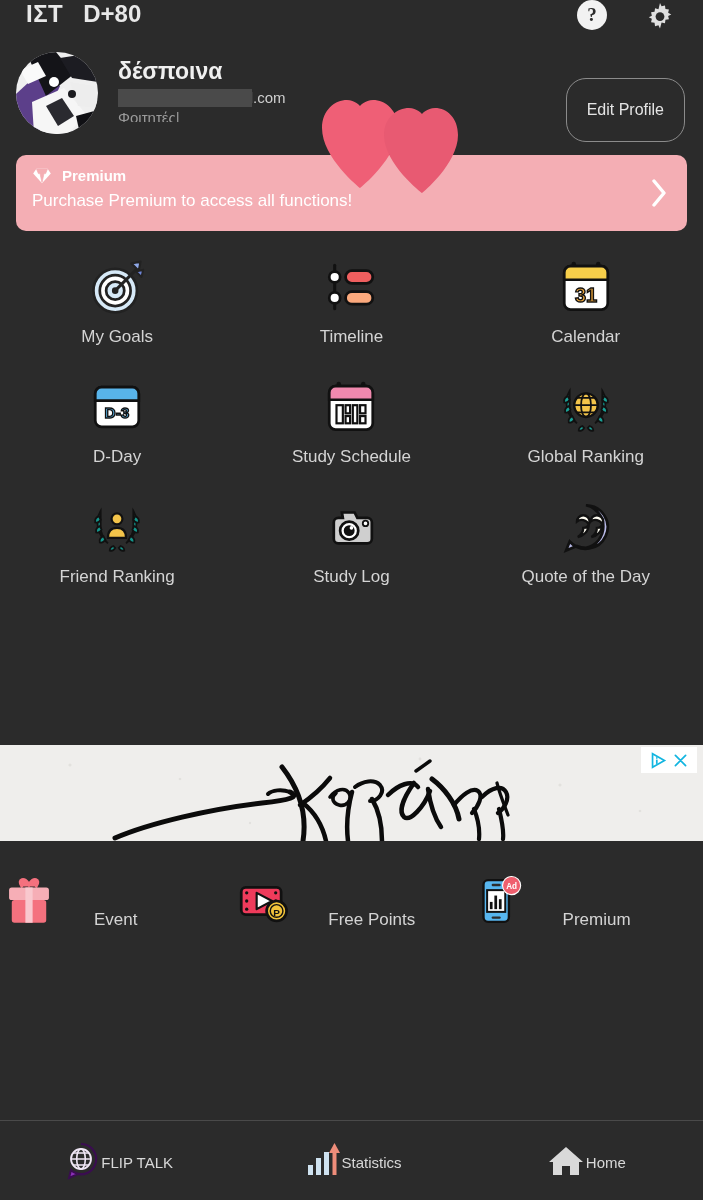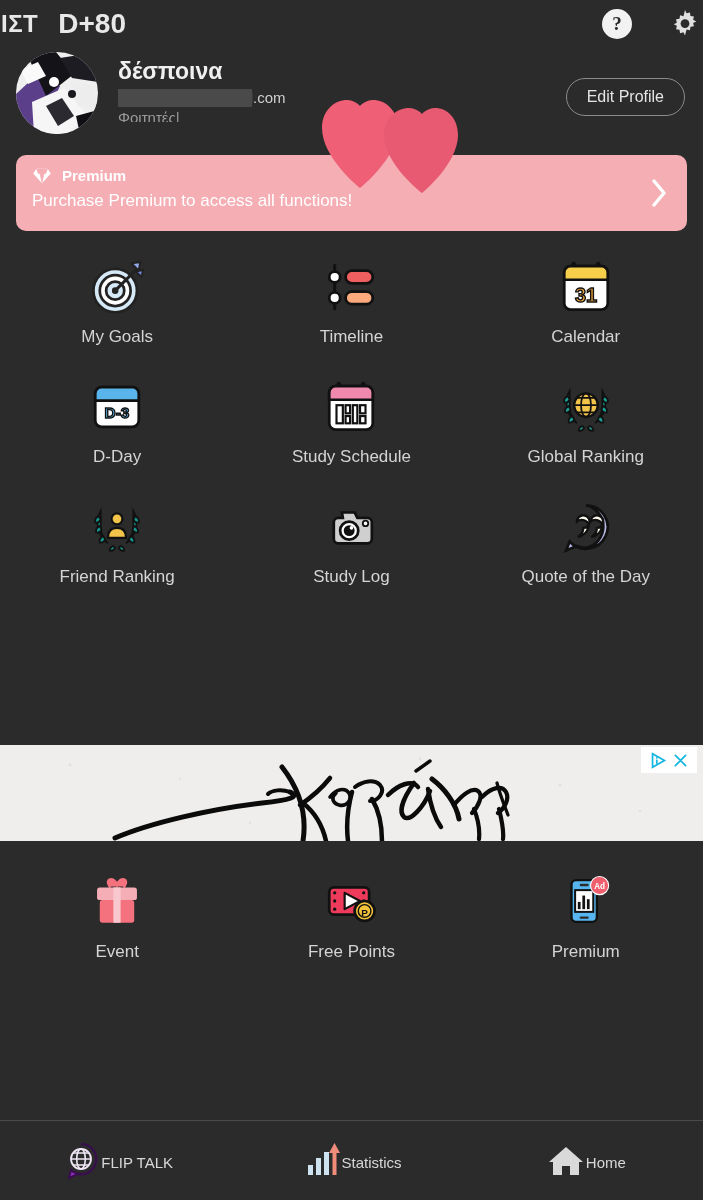--- a/index.html
+++ b/index.html
@@ -7,27 +7,27 @@
     width: 703px; height: 1200px;
     background: #2b2b2b;
     font-family: "Liberation Sans", sans-serif;
     overflow: hidden;
   }
   .app { position: relative; width: 703px; height: 1200px; background: #2b2b2b; }
 
   
   .topbar {
     position: absolute; top: 0; left: 0; width: 703px; height: 48px;
-    display: flex; align-items: center; padding: 0 1px;
+    display: flex; align-items: flex-start; padding: 0 26px;
   }
   .topbar-title {
     color: #e8e8e8; font-size: 24px; font-weight: bold; letter-spacing: 0.5px;
   }
   .topbar-dday {
-    color: #e8e8e8; font-size: 28px; font-weight: bold; margin-left: 20px;
+    color: #e8e8e8; font-size: 24px; font-weight: bold; margin-left: 20px;
   }
   .topbar-spacer { flex: 1; }
   .help-icon {
     width: 30px; height: 30px; border-radius: 50%; background: #f2f2f2;
     color: #2b2b2b; font-size: 19px; font-weight: bold;
     display: flex; align-items: center; justify-content: center;
     margin-right: 36px; font-family: "Liberation Serif", serif;
   }
   .gear-icon { width: 34px; height: 34px; display: block; }
 
@@ -52,21 +52,21 @@
     background: #4a4a4a;
   }
   .profile-tag {
     color: #9a9a9a; font-size: 15px; line-height: 18px; margin-top: 1px;
     height: 13px; overflow: hidden;
   }
   .edit-profile {
     position: absolute; right: 18px; top: 26px;
     border: 1px solid #8b8b8b; border-radius: 20px;
     color: #e4e4e4; font-size: 16px;
-    padding: 9px 20px; background: transparent;
+    padding: 22px 20px; background: transparent;
   }
 
   
   .hearts { position: absolute; left: 318px; top: 88px; width: 140px; height: 105px; z-index: 5; }
   .hearts svg { display: block; }
 
   
   .premium {
     position: absolute; left: 16px; top: 155px; width: 671px; height: 76px;
     background: #f4aeb4; border-radius: 10px; padding: 12px 16px;
@@ -105,22 +105,23 @@
   }
   .adchoices { width: 17px; height: 17px; }
   .ad-x { width: 17px; height: 17px; }
 
   
   .promo {
     position: absolute; left: 0; top: 862px; width: 703px;
     display: flex;
   }
   .promo-cell {
-    width: 234.3px; display: flex; flex-direction: column; align-items: center;
+    width: 234.3px; display: flex; align-items: flex-end;
     padding-top: 10px;
+    gap: 36px;
   }
   .promo-ico { width: 58px; height: 58px; display: block; }
   .promo-label { color: #d4d4d4; font-size: 17px; margin-top: 12px; }
 
   
   .navbar {
     position: absolute; left: 0; bottom: 0; width: 703px; height: 80px;
     border-top: 1px solid #4a4a4a; background: #2b2b2b;
     display: flex; align-items: stretch;
   }

